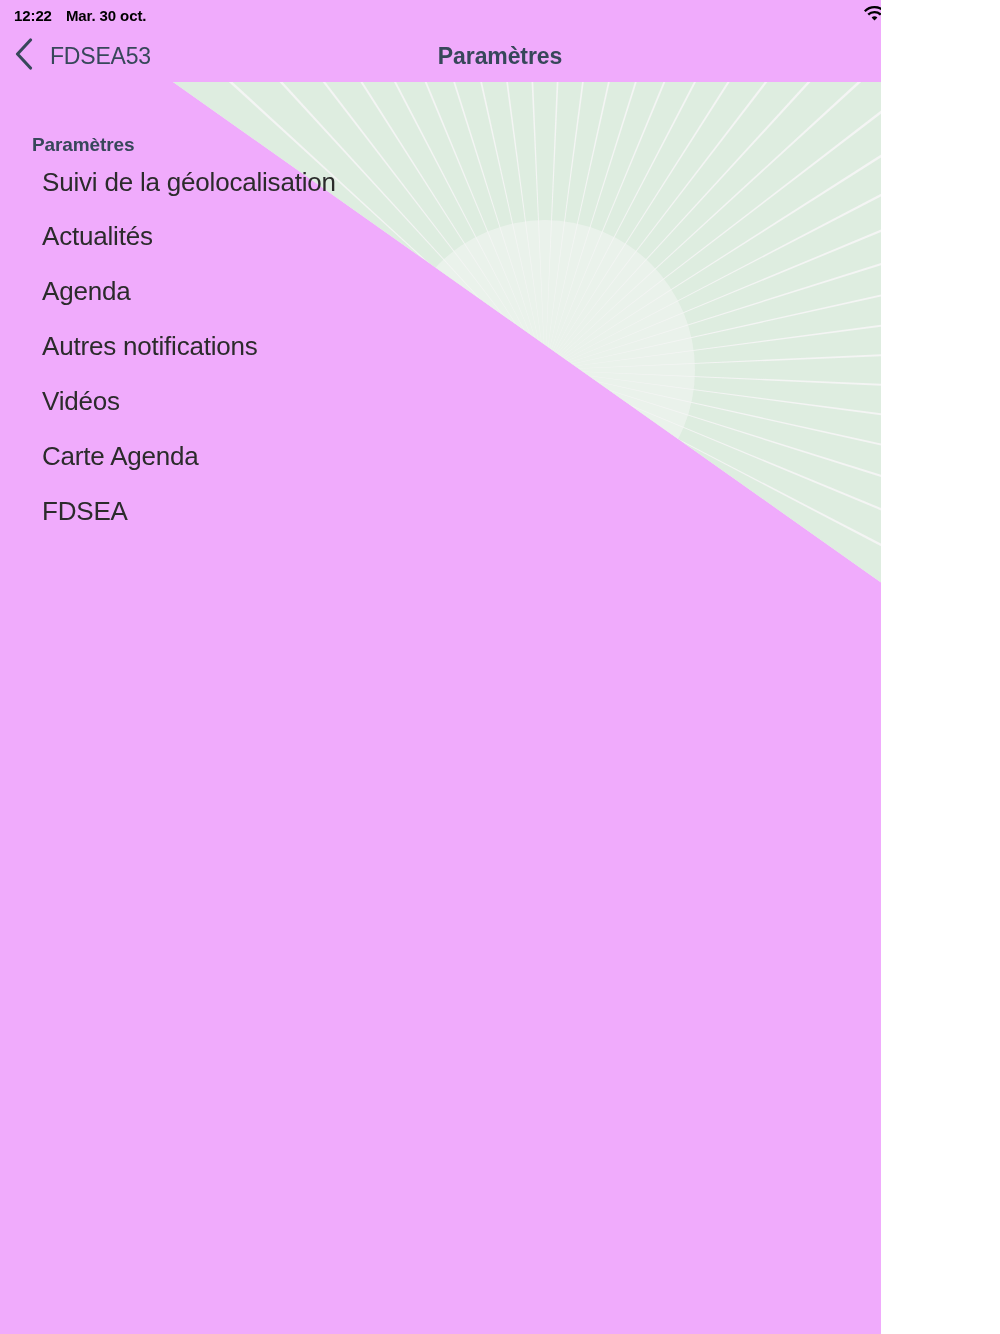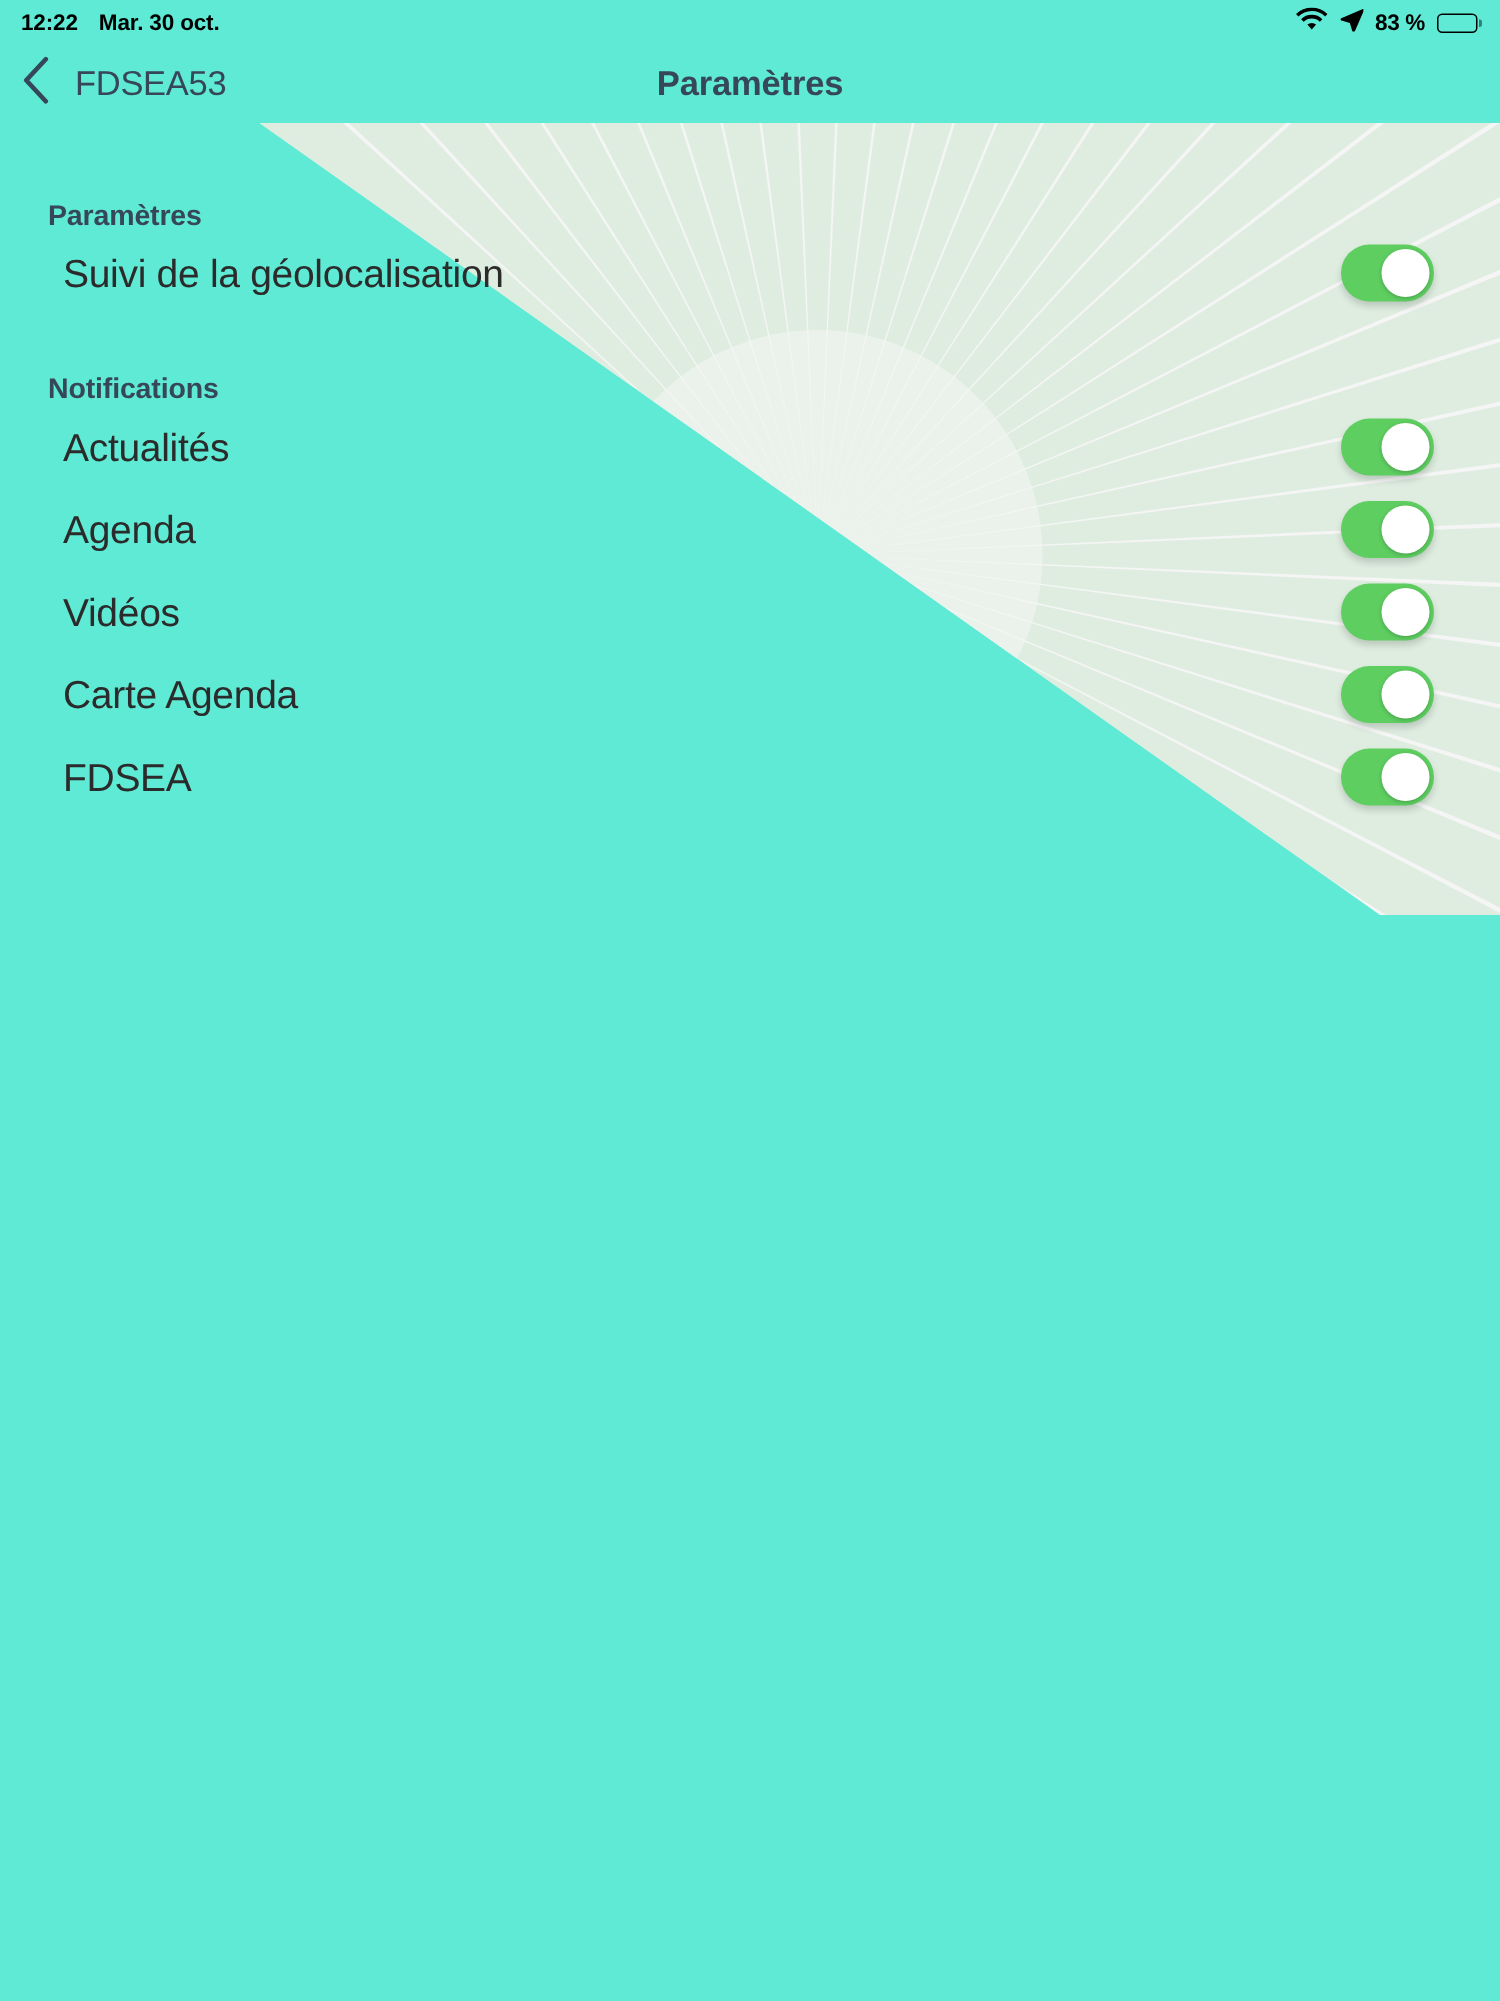--- a/index.html
+++ b/index.html
@@ -6,23 +6,23 @@
   html, body {
     width:1000px; height:1334px;
     background:#ffffff;
     font-family:"Liberation Sans", sans-serif;
     -webkit-font-smoothing:antialiased;
     overflow:hidden;
   }
 
   #screen {
     position:relative;
-    width:1000px;
+    width:881px;
     height:1334px;
-    background:#5eead4;
+    background:#f0abfc;
     overflow:hidden;
   }
 
   
   #status-bar {
     position:absolute;
     top:0; left:0;
     width:1000px; height:30px;
     display:flex;
     align-items:center;
@@ -306,37 +306,42 @@
         <div class="row">
           <span class="row-label">Suivi de la géolocalisation</span>
           <span class="toggle">
             <span class="knob"></span>
           </span>
         </div>
       </div>
     </div>
 
     <div class="section sec-notifs">
-      <div class="section-header">Notifications</div>
       <div class="rows">
 
         <div class="row">
           <span class="row-label">Actualités</span>
           <span class="toggle">
             <span class="knob"></span>
           </span>
         </div>
 
         <div class="row">
           <span class="row-label">Agenda</span>
           <span class="toggle">
             <span class="knob"></span>
           </span>
         </div>
 
+        <div class="row">
+          <span class="row-label">Autres notifications</span>
+          <span class="toggle">
+            <span class="knob"></span>
+          </span>
+        </div>
 
         <div class="row">
           <span class="row-label">Vidéos</span>
           <span class="toggle">
             <span class="knob"></span>
           </span>
         </div>
 
         <div class="row">
           <span class="row-label">Carte Agenda</span>

